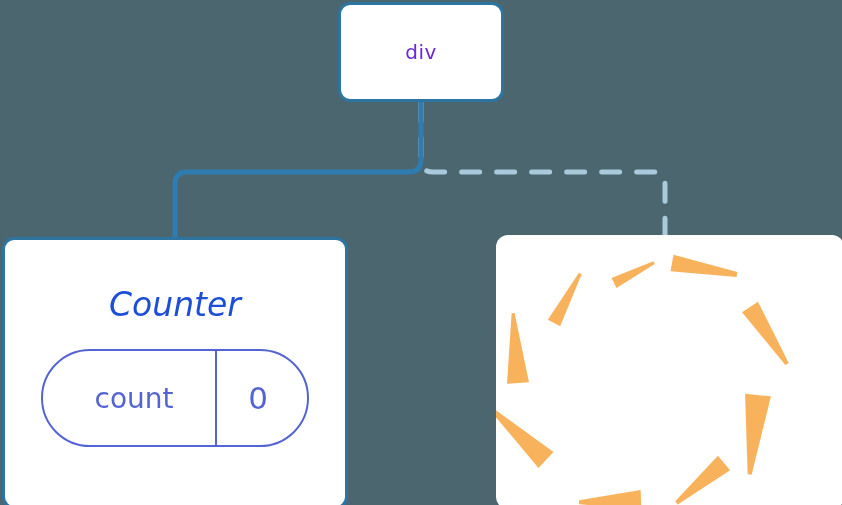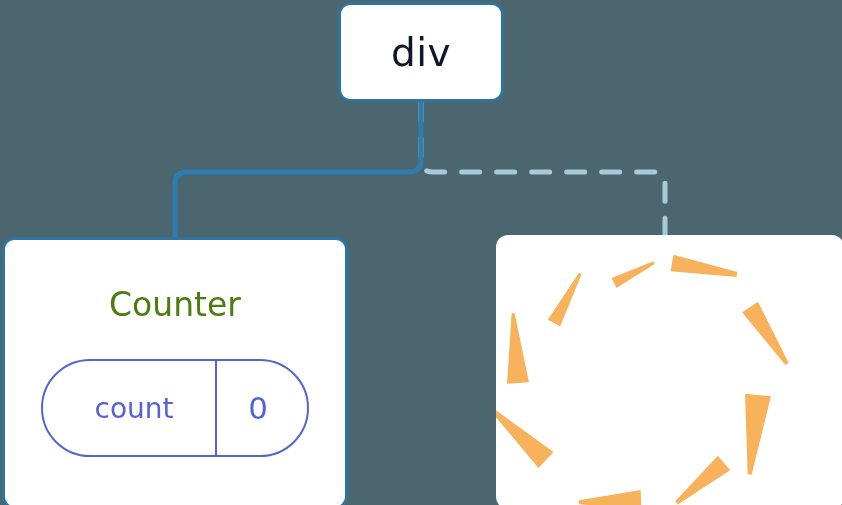--- a/index.html
+++ b/index.html
@@ -42,41 +42,42 @@
   #node-div {
     left: 338px;
     top: 2px;
     width: 166px;
     height: 100px;
     display: flex;
     align-items: center;
     justify-content: center;
   }
   #node-div .node-title {
-    font-size: 39px;
-    color: #0f172a;
+    font-size: 20px;
+    color: #6d28d9;
     letter-spacing: 0.5px;
     line-height: 1;
   }
   
   #node-counter {
     left: 2px;
     top: 237px;
     width: 346px;
     height: 272px;
     display: flex;
     flex-direction: column;
     align-items: center;
     padding-top: 48px;
   }
   #node-counter .node-title {
     font-size: 33px;
-    color: #4d7c0f;
+    color: #1d4ed8;
     line-height: 1;
-    margin-bottom: 38px;
+    margin-bottom: 28px;
+    font-style: italic;
   }
   
   .state-pill {
     display: flex;
     align-items: stretch;
     height: 98px;
     border: 2px solid #5564d4;
     border-radius: 49px;
     box-sizing: border-box;
     overflow: hidden;

